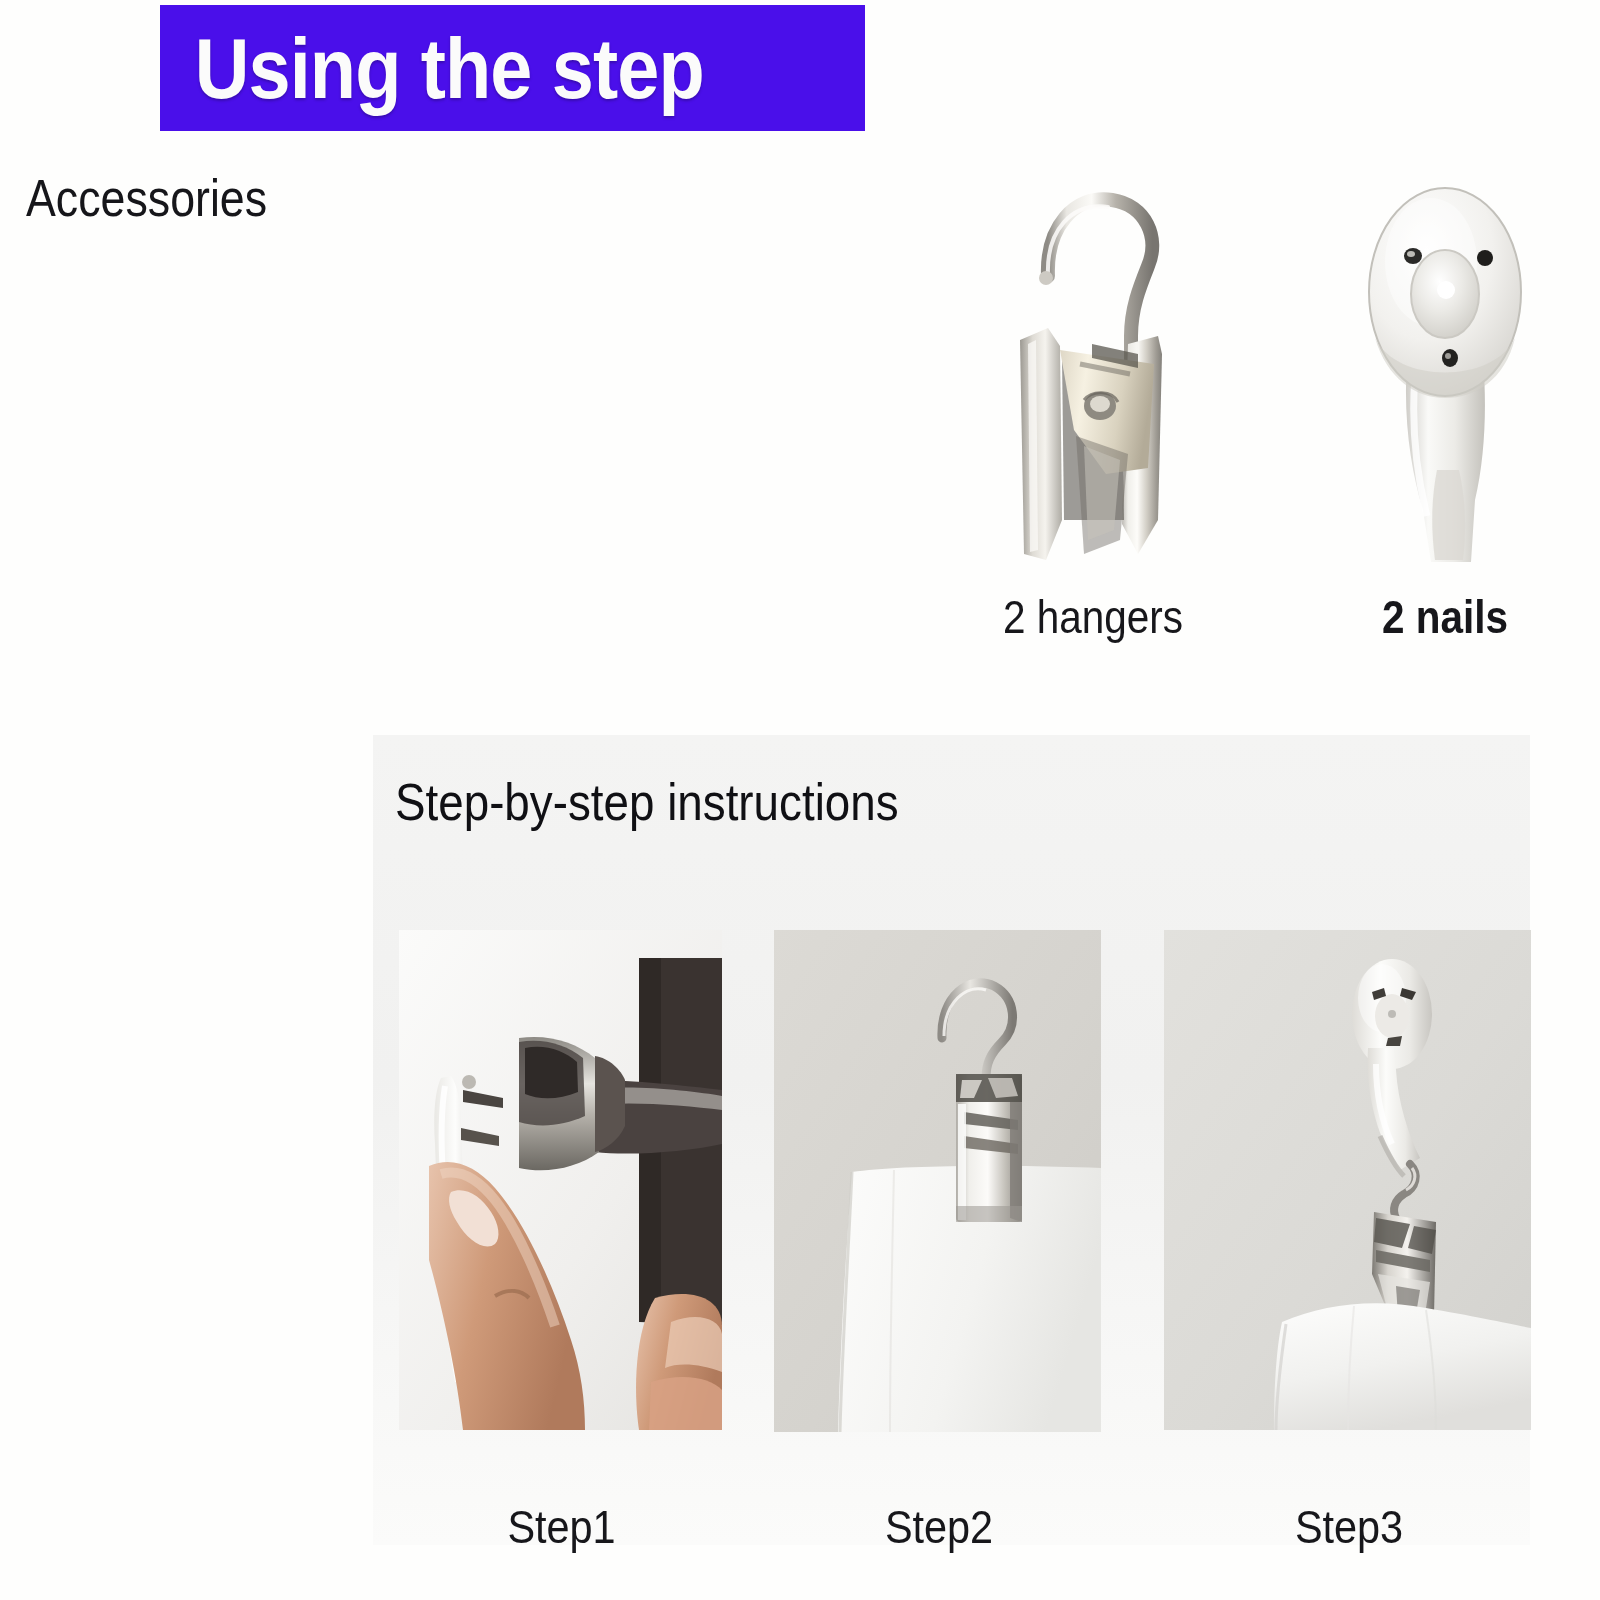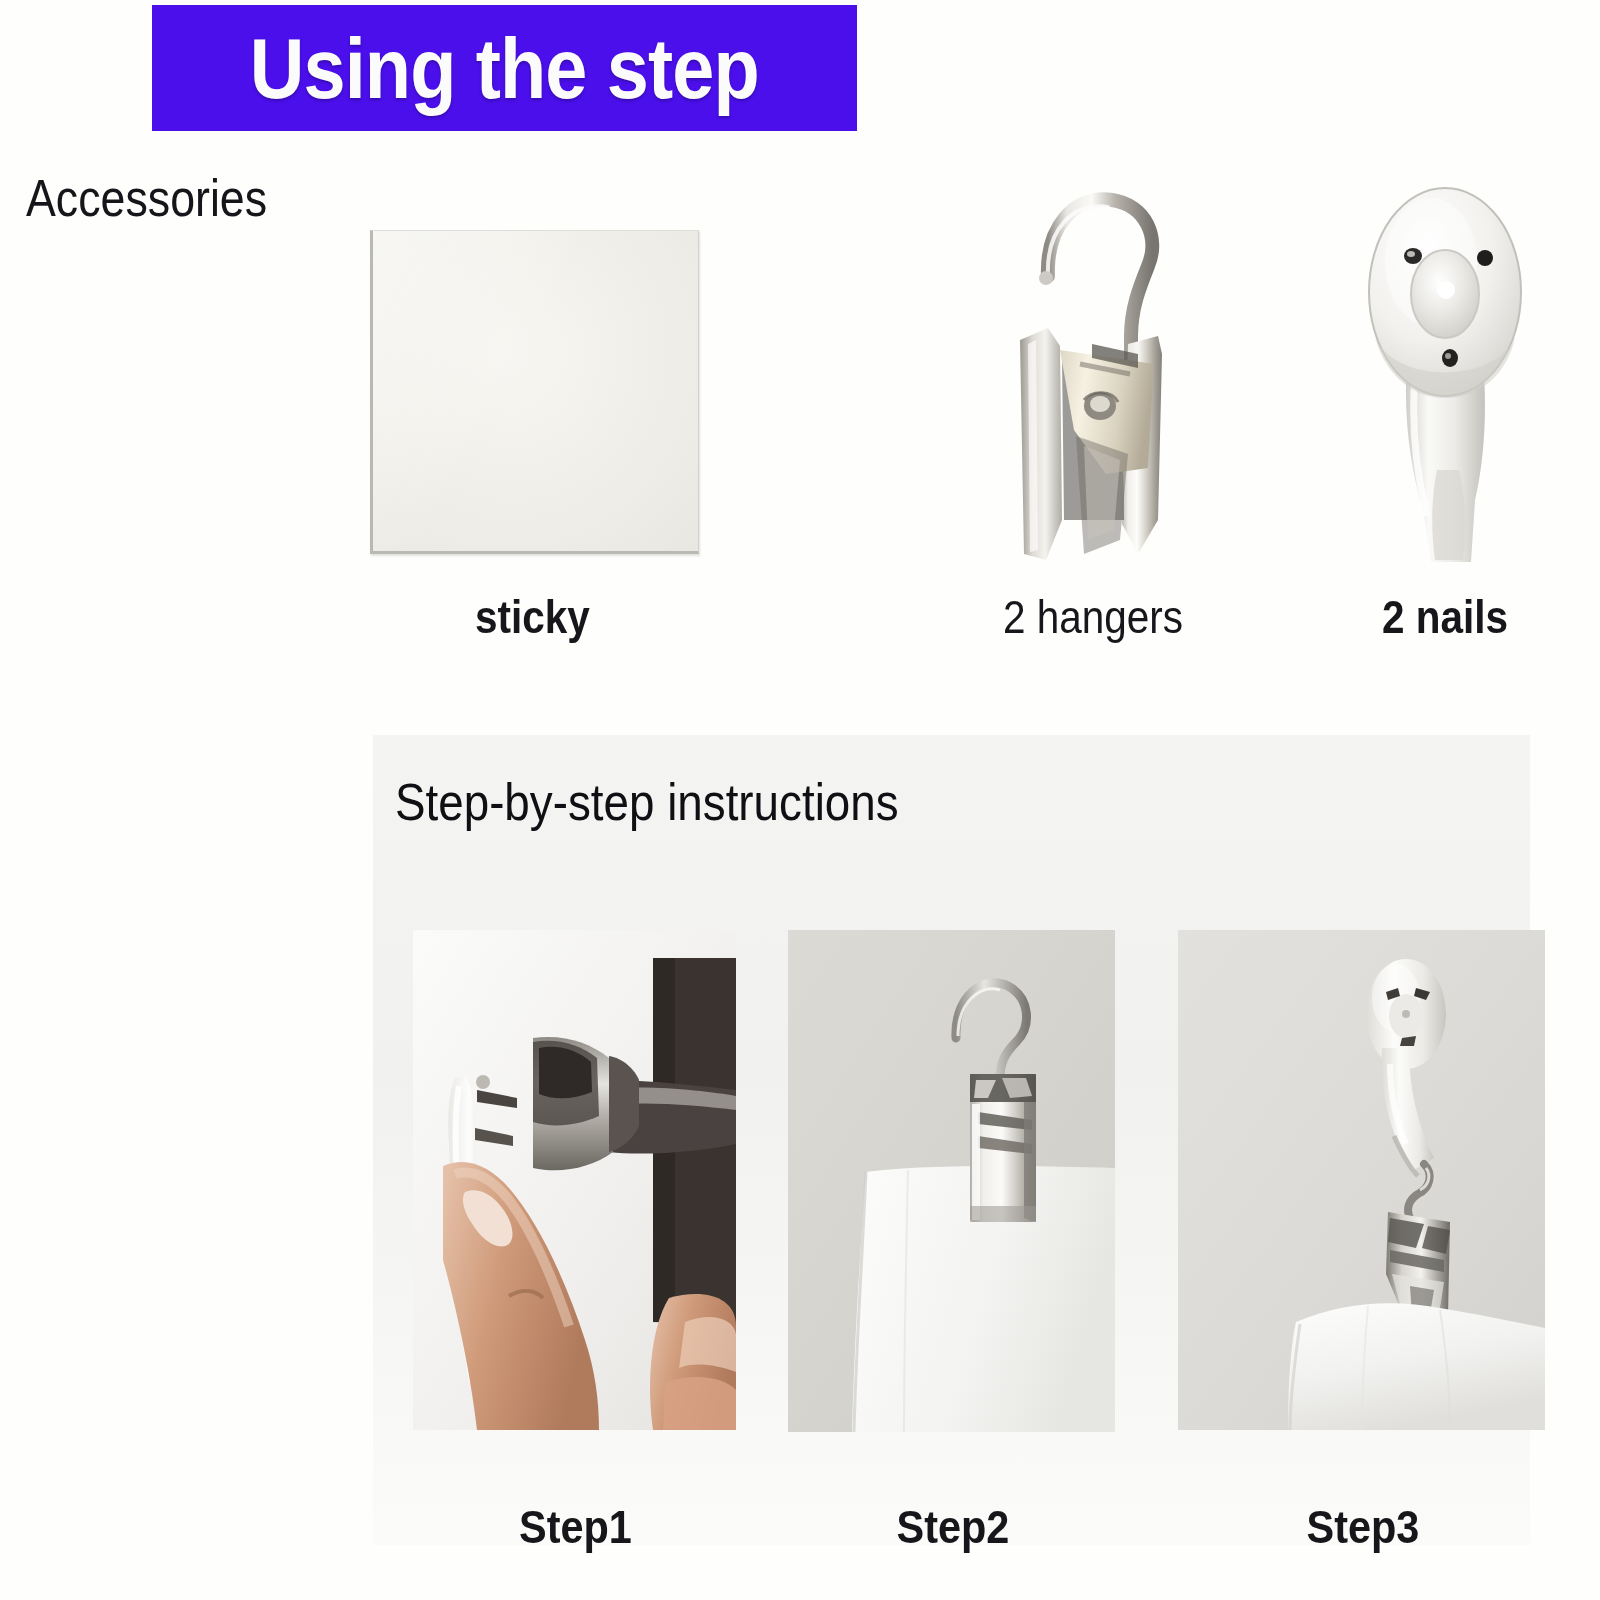--- a/index.html
+++ b/index.html
@@ -11,28 +11,28 @@
     height: 1600px;
     background: #fefefd;
     font-family: "Liberation Sans", sans-serif;
     overflow: hidden;
     position: relative;
   }
 
   
   .title-banner {
     position: absolute;
-    left: 152px;
+    left: 160px;
     top: 5px;
     width: 705px;
     height: 126px;
     background: #4a0fea;
     display: flex;
     align-items: center;
-    justify-content: center;
+    justify-content: flex-start;
   }
   .title-text {
     color: #fbfbfb;
     font-size: 86px;
     font-weight: bold;
     letter-spacing: -1px;
     transform: scaleX(0.88);
     transform-origin: center;
     white-space: nowrap;
     text-shadow: 0 2px 3px rgba(0,0,0,0.25);
@@ -143,25 +143,24 @@
     top: 772px;
     font-size: 52px;
     color: #101014;
     transform: scaleX(0.88);
     transform-origin: left center;
     white-space: nowrap;
   }
 
   .steps-row {
     position: absolute;
-    left: 413px;
+    left: 399px;
     top: 930px;
     width: 1135px;
     height: 620px;
-    font-weight: bold;
   }
   .step-cell { position: absolute; top: 0; }
   .step-photo {
     position: absolute;
     left: 0; top: 0;
     overflow: hidden;
     background: #d8d6d1;
   }
   .step-label {
     position: absolute;
@@ -179,26 +178,20 @@
 <body>
 
 <div class="title-banner">
   <div class="title-text">Using the step</div>
 </div>
 
 <div class="accessories-heading">Accessories</div>
 
 <div class="accessories-row">
 
-  <div class="acc-cell" style="left:0px; width:405px;">
-    <div class="acc-art">
-      <div class="sticky-pad"></div>
-    </div>
-    <div class="acc-label bold">sticky</div>
-  </div>
 
   <div class="acc-cell" style="left:568px; width:390px;">
     <div class="acc-art">
       <div class="hanger">
         <svg viewBox="0 0 210 410" xmlns="http://www.w3.org/2000/svg">
           <defs>
             <linearGradient id="steelV" x1="0" y1="0" x2="1" y2="0">
               <stop offset="0%" stop-color="#8e8b85"></stop>
               <stop offset="18%" stop-color="#e9e7e2"></stop>
               <stop offset="42%" stop-color="#fbfaf7"></stop>

